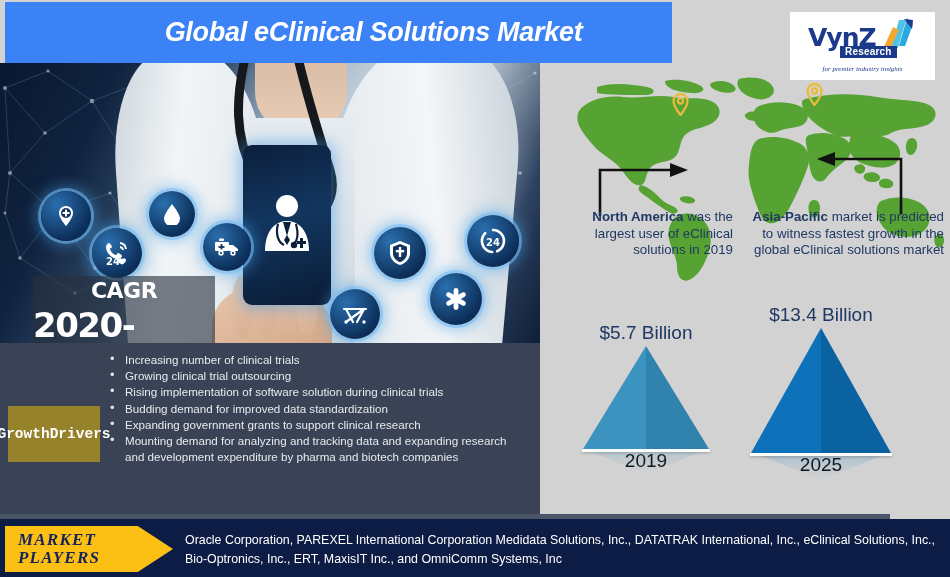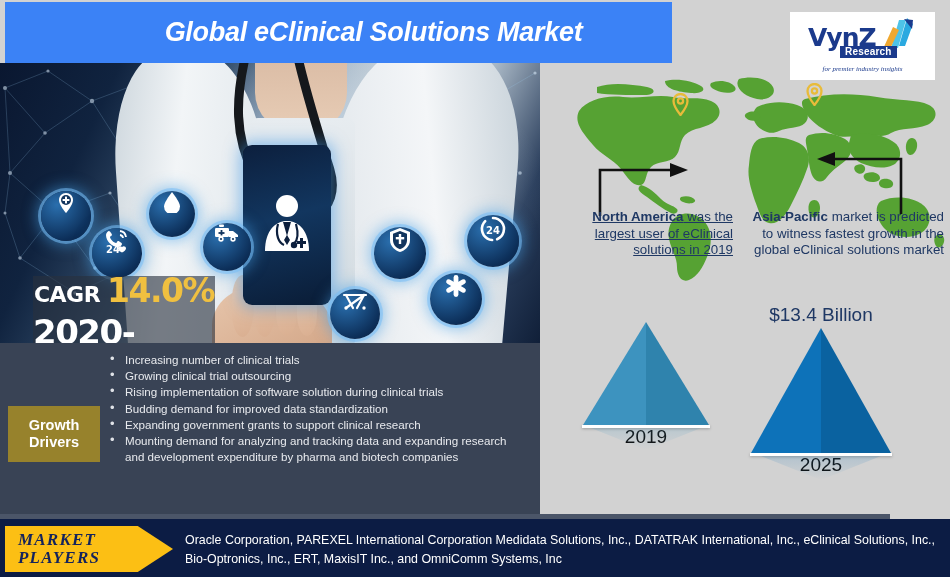--- a/index.html
+++ b/index.html
@@ -89,21 +89,21 @@
     background:linear-gradient(150deg,#e7c6ac,#d6ab8d 70%,#c89a7c);
   }
   .finger{ position:absolute; border-radius:50%/40%;
     background:linear-gradient(160deg,#eccdb4,#d9ae90); }
 
   
   .bub{
     position:absolute; border-radius:50%;
     background:radial-gradient(circle at 32% 28%, #2a6fae, #0c2e58 72%, #09203f 100%);
     box-shadow:0 0 0 3px rgba(120,190,245,0.55), 0 0 14px 5px rgba(70,160,230,0.5);
-    display:flex; justify-content:center;
+    display:flex; align-items:center; justify-content:center;
     color:#fff;
   }
   .bub svg{ display:block; }
 
   
   #cagr-box{
     position:absolute; left:33px; top:213px; width:182px; height:108px;
     background:rgba(40,48,62,0.62); z-index:9;
     display:flex; flex-direction:column; align-items:center; justify-content:center;
     padding-top:3px;
@@ -116,22 +116,22 @@
   #cagr-years{ color:#ffffff; font-size:34px; font-weight:bold; margin-top:2px;
     font-family:"DejaVu Sans", sans-serif; letter-spacing:-1.5px; }
 
   
   #drivers{
     position:absolute; left:0px; top:343px; width:540px; height:176px;
     background:#394355;
   }
   #drivers-badge{
     position:absolute; left:8px; top:63px; width:92px; height:56px;
-    background:#97822c; display:flex; flex-direction:column;
-    align-items:center; justify-content:center; line-height:1.15;
+    background:#97822c; display:flex; flex-direction:row;
+    align-items:center; justify-content:center; line-height:1.15;font-family:Liberation Mono, monospace;
   }
   #drivers-badge span{ color:#ffffff; font-size:14.5px; font-weight:bold; }
   #drivers-list{
     position:absolute; left:107px; top:9px; right:16px;
     list-style:none;
   }
   #drivers-list li{
     color:#e8eaee; font-size:11.6px; line-height:16.2px;
     position:relative; padding-left:18px; margin-bottom:0px;
   }
@@ -146,21 +146,21 @@
   }
   #world-map{ position:absolute; left:18px; top:10px; width:390px; height:210px; }
   .pin{ position:absolute; width:17px; height:23px; }
   #pin-na{ left:129px; top:30px; }
   #pin-ap{ left:263px; top:20px; }
 
   .callout{
     position:absolute; font-size:13.3px; line-height:16.5px; color:#1f3864;
   }
   .callout b{ font-weight:bold; }
-  #callout-na{ left:10px; top:146px; width:180px; text-align:right;text-decoration:underline; }
+  #callout-na{ left:10px; top:146px; width:180px; text-align:right; }
   #callout-ap{ left:206px; top:146px; width:195px; text-align:right; }
   #arrow-na{ position:absolute; left:53px; top:97px; width:95px; height:58px; }
   #arrow-ap{ position:absolute; left:270px; top:88px; width:95px; height:65px; }
 
   
   #tri-area{ position:absolute; left:0px; top:245px; width:407px; height:205px; }
   .tri-group{ position:absolute; text-align:center; }
   #tri-g-2019{ left:23px; top:14px; width:160px; }
   #tri-g-2025{ left:183px; top:-4px; width:190px; }
   .tri-value{ font-size:19px; color:#1f3864; margin-bottom:2px; white-space:nowrap; }
@@ -370,21 +370,20 @@
   <div class="bub" style="left:467px; top:152px; width:52px; height:52px;">
     <svg width="28" height="28" viewBox="0 0 28 28">
       <path d="M14 3 a11 11 0 1 1 -7.8 3.2" stroke="#fff" stroke-width="2.6" fill="none" stroke-linecap="round" stroke-dasharray="30 5"></path>
       <text x="14" y="18.5" font-size="10" font-weight="bold" fill="#fff" text-anchor="middle" font-family="DejaVu Sans, sans-serif">24</text>
     </svg>
   </div>
 
   <div id="cagr-box">
     <div id="cagr-row">
       <div id="cagr-label">CAGR</div>
-      <div id="cagr-value">14.0%</div>
     </div>
     <div id="cagr-years">2020-2025</div>
   </div>
 </div>
 
 <div id="drivers">
   <div id="drivers-badge">
     <span>Growth</span>
     <span>Drivers</span>
   </div>
@@ -479,20 +478,21 @@
   <div class="callout" id="callout-na">
     <b>North America</b><span> was the largest user of eClinical solutions in 2019</span>
   </div>
   <div class="callout" id="callout-ap">
     <b>Asia-Pacific</b><span> market is predicted to witness fastest growth in the global eClinical solutions market</span>
   </div>
 
   <div id="tri-area">
 
     <div class="tri-group" id="tri-g-2019">
+      <div class="tri-value">$5.7 Billion</div>
       <div class="tri-shape" style="width:126px; height:103px;">
         <div class="tri-half-l" style="left:0; border-left:63px solid transparent; border-bottom:103px solid #3d93bf;"></div>
         <div class="tri-half-r" style="right:0; border-right:63px solid transparent; border-bottom:103px solid #2f83ad;"></div>
       </div>
       <div class="tri-base" style="width:128px;"></div>
       <div class="tri-refl" style="width:110px; height:22px; background:linear-gradient(180deg,#3d93bf,transparent);
            clip-path:polygon(50% 100%, 0 0, 100% 0);"></div>
       <div class="tri-year" style="margin-top:-24px;">2019</div>
     </div>
 

